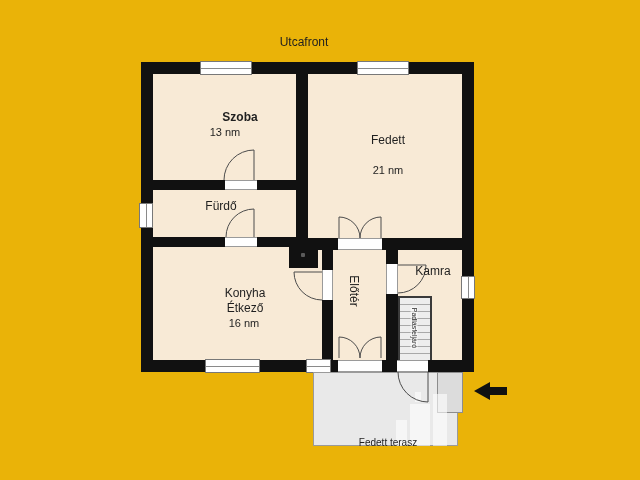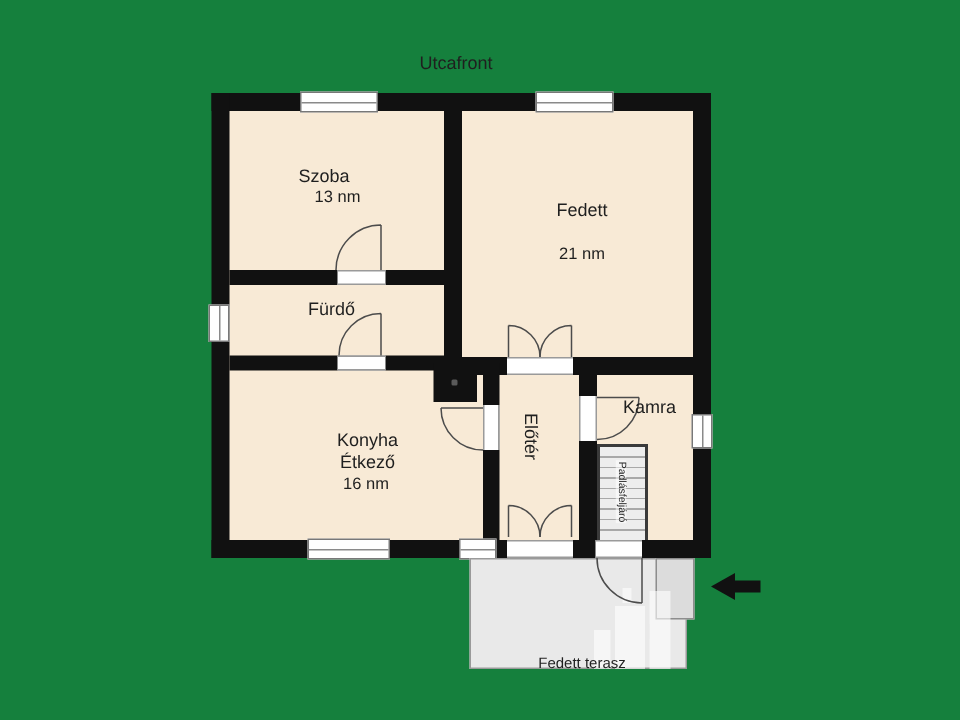--- a/index.html
+++ b/index.html
@@ -1,17 +1,17 @@
 <!DOCTYPE html>
 <html><head>
 <meta charset="utf-8">
 <style>
   html,body{margin:0;padding:0;}
   body{width:640px;height:480px;background:#ffffff;font-family:"Liberation Sans", sans-serif;overflow:hidden;}
-  .plan{position:relative;width:640px;height:480px;background:#15803d;}
+  .plan{position:relative;width:640px;height:480px;background:#eab308;}
   .wall{position:absolute;background:#111111;}
   .fill{position:absolute;background:#f8ead6;}
   .opening-h{position:absolute;background:#ffffff;border-top:1px solid #9a9a9a;border-bottom:1px solid #9a9a9a;box-sizing:border-box;}
   .opening-v{position:absolute;background:#ffffff;border-left:1px solid #9a9a9a;border-right:1px solid #9a9a9a;box-sizing:border-box;}
   .window-h{position:absolute;background:#ffffff;border:1px solid #787878;box-sizing:border-box;}
   .window-h::after{content:"";position:absolute;left:0;right:0;top:50%;height:1px;background:#8a8a8a;}
   .window-v{position:absolute;background:#ffffff;border:1px solid #787878;box-sizing:border-box;}
   .window-v::after{content:"";position:absolute;top:0;bottom:0;left:50%;width:1px;background:#8a8a8a;}
   .label{position:absolute;color:#1f1f1f;font-size:12px;line-height:1.15;text-align:center;transform:translate(-50%,-50%);white-space:nowrap;}
   .label-sub{font-size:11px;}
@@ -94,21 +94,21 @@
 
       <path d="M 339 358 L 339 337 M 339 337 A 21 21 0 0 1 360 358"></path>
       <path d="M 381 358 L 381 337 M 381 337 A 21 21 0 0 0 360 358"></path>
 
       <path d="M 428 372 L 428 402 M 428 402 A 30 30 0 0 1 398 372"></path>
     </g>
 
     <polygon points="474,391 490,382 490,387 507,387 507,395 490,395 490,400" fill="#111111"></polygon>
   </svg>
 
-  <div class="label" style="left:216px;top:118px;">Szoba</div>
+  <div class="label" style="left:240px;top:118px;font-weight:bold;">Szoba</div>
   <div class="label label-sub" style="left:225px;top:132px;">13 nm</div>
 
   <div class="label" style="left:388px;top:141px;">Fedett</div>
   <div class="label label-sub" style="left:388px;top:156px;margin-top:14px;">21 nm</div>
 
   <div class="label" style="left:221px;top:207px;">Fürdő</div>
 
   <div class="label" style="left:245px;top:294px;">Konyha</div>
   <div class="label" style="left:245px;top:309px;">Étkező</div>
   <div class="label label-sub" style="left:244px;top:323px;">16 nm</div>

